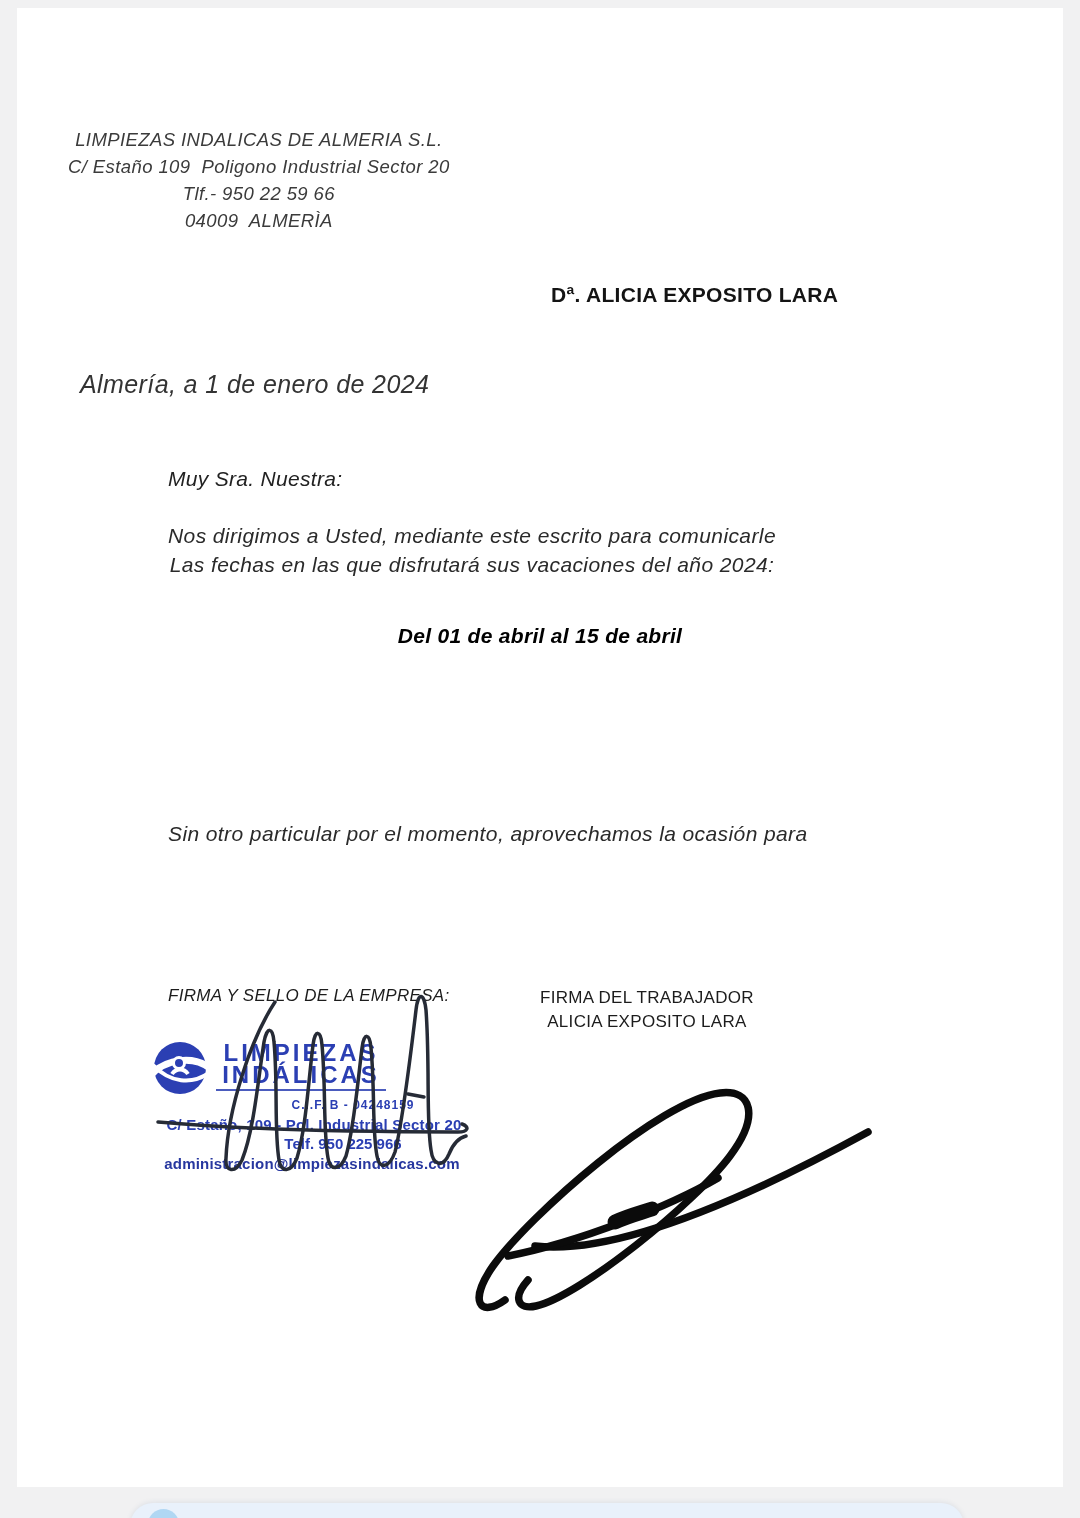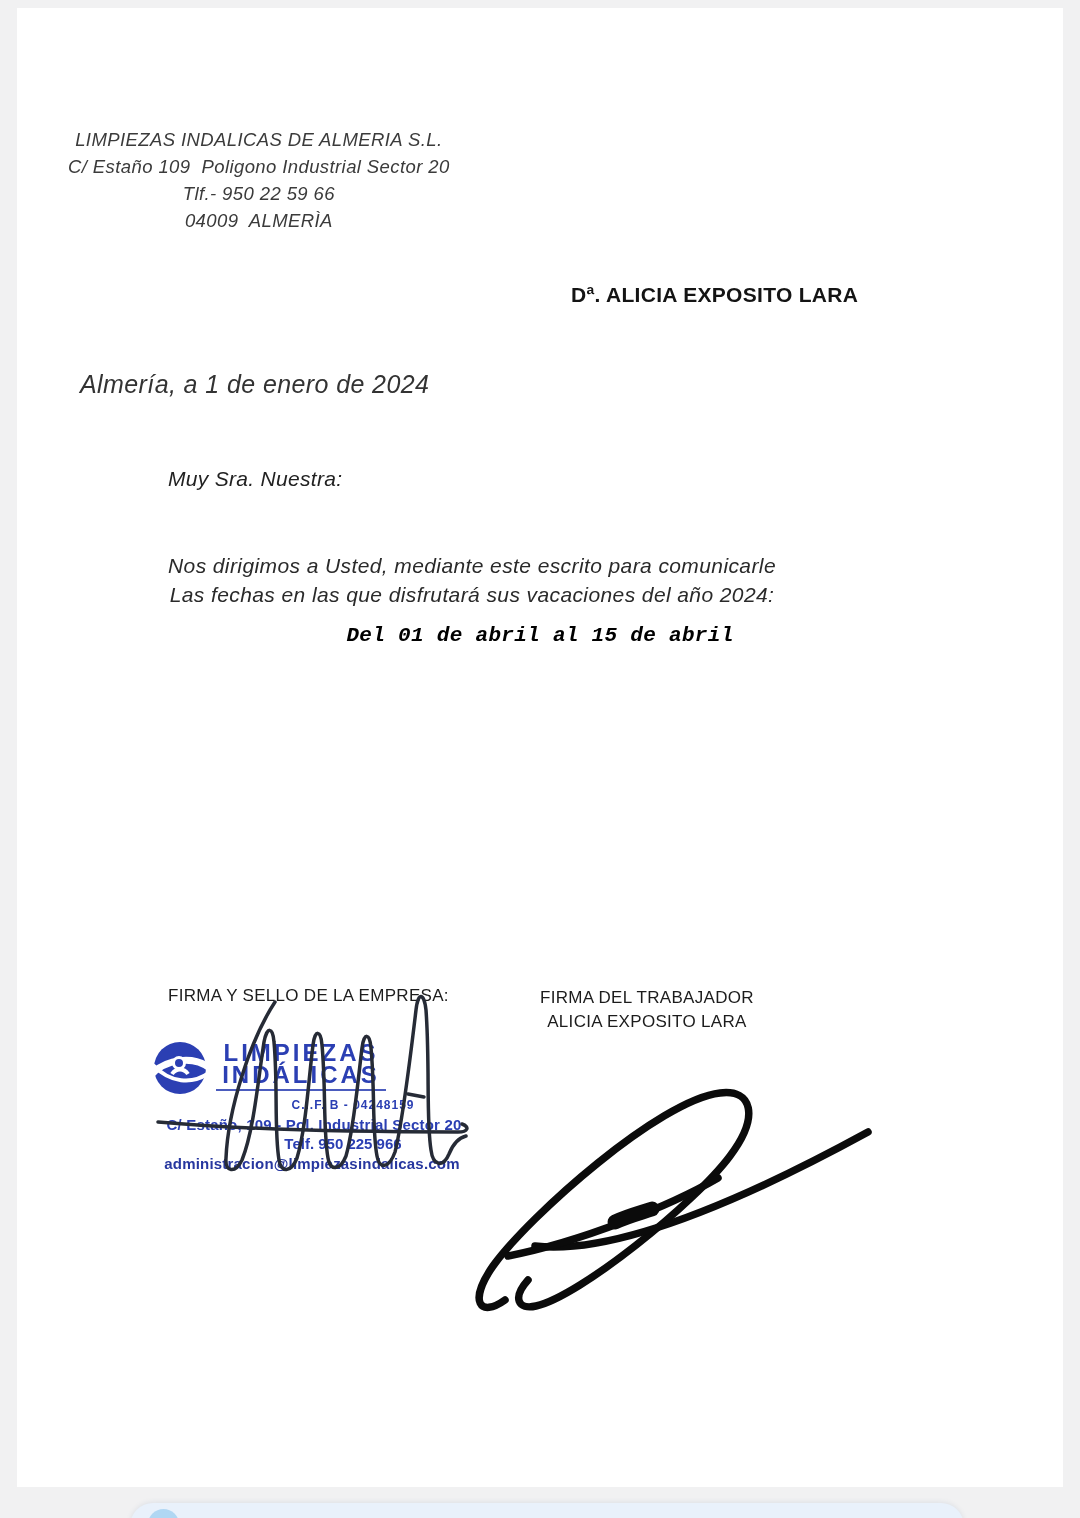--- a/index.html
+++ b/index.html
@@ -16,49 +16,48 @@
   .abs{position:absolute;text-align:center;}
   .line{white-space:pre;}
   
   .sender{
     left:68px;top:126px;
     font-style:italic;font-size:18.5px;line-height:27px;
     color:#3b3b3b;letter-spacing:0.4px;
   }
   
   .recipient{
-    left:571px;top:283px;
+    left:551px;top:283px;
     font-weight:bold;font-size:21px;color:#141414;letter-spacing:0.3px;
   }
   
   .dateline{
     left:80px;top:370px;
     font-style:italic;font-size:25px;color:#333;letter-spacing:0.4px;
   }
   .salutation{
     left:168px;top:467px;
     font-style:italic;font-size:21px;color:#222;letter-spacing:0.3px;
   }
   .bodytext{
     left:168px;top:521px;
-    font-style:italic;font-size:21px;line-height:29px;color:#2a2a2a;letter-spacing:0.4px;margin-top:30px;
+    font-style:italic;font-size:21px;line-height:29px;color:#2a2a2a;letter-spacing:0.4px;
   }
   .vacation{
     left:0;top:622px;width:1080px;
     font-style:italic;font-weight:bold;font-size:21px;line-height:28px;color:#000;
     letter-spacing:0.3px;
-    font-family:Liberation Mono, monospace;
   }
   .closing{
     left:168px;top:819px;
     font-style:italic;font-size:21px;line-height:29px;color:#2a2a2a;letter-spacing:0.4px;
   }
   .sig-label-left{
     left:168px;top:986px;
-    font-size:17px;color:#1c1c1c;letter-spacing:0.3px;
+    font-style:italic;font-size:17px;color:#1c1c1c;letter-spacing:0.3px;
   }
   .sig-label-right{
     left:540px;top:986px;
     font-size:17px;line-height:24px;color:#1c1c1c;letter-spacing:0.3px;
   }
   
   .stamp{
     left:152px;top:1040px;width:320px;
     color:#2b3fb3;
   }
@@ -120,20 +119,21 @@
 <div class="abs bodytext">
   <div class="line">Nos dirigimos a Usted, mediante este escrito para comunicarle</div>
   <div class="line">Las fechas en las que disfrutará sus vacaciones del año 2024:</div>
 </div>
 
 <div class="abs vacation">
   <div>Del 01 de abril al 15 de abril</div>
 </div>
 
 <div class="abs closing">
+  <div class="line">Sin otro particular por el momento, aprovechamos la ocasión para</div>
 </div>
 
 <div class="abs sig-label-left">FIRMA Y SELLO DE LA EMPRESA:</div>
 <div class="abs sig-label-right">
   <div>FIRMA DEL TRABAJADOR</div>
   <div>ALICIA EXPOSITO LARA</div>
 </div>
 
 <div class="abs stamp">
   <div class="logo-row">

